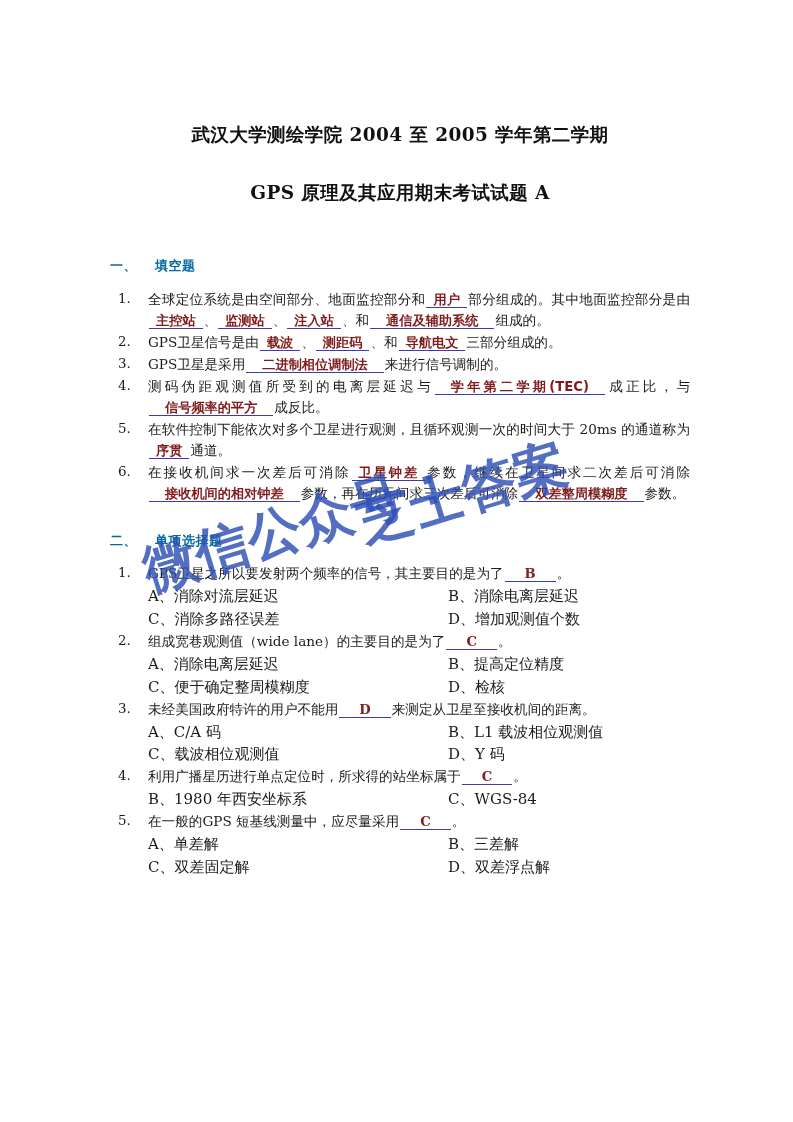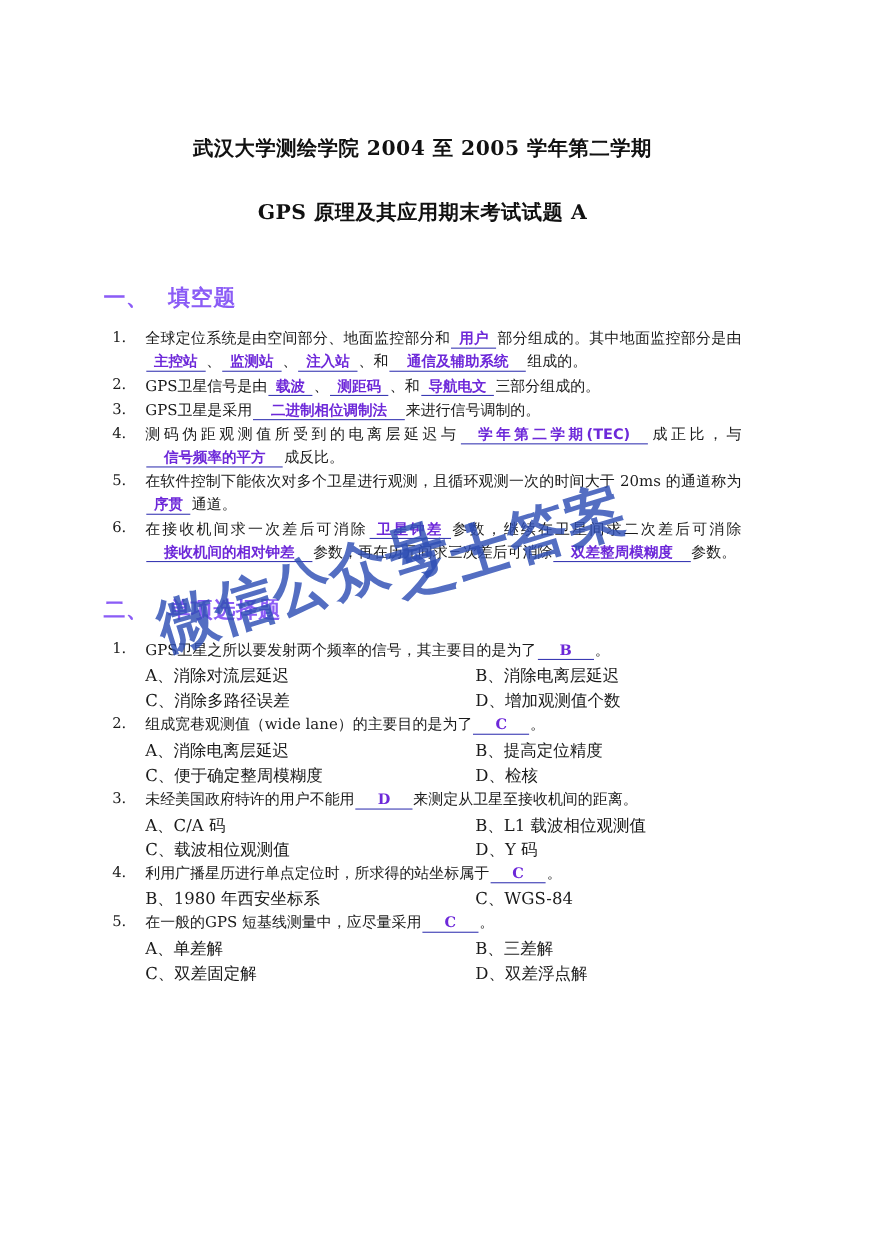--- a/index.html
+++ b/index.html
@@ -11,41 +11,41 @@
     position: relative;
     width: 793px;
     height: 1122px;
     background: #ffffff;
     overflow: hidden;
     font-family: "DejaVu Serif", "Liberation Serif", serif;
     color: #1a1a1a;
   }
   .content {
     position: absolute;
-    left: 94px;
+    left: 110px;
     top: 0;
     width: 580px;
   }
 
   
   .doc-title {
     text-align: center;
     font-weight: bold;
     font-size: 18.5px;
     letter-spacing: 0.4px;
     color: #111;
   }
   .title-1 { margin-top: 122px; }
   .title-2 { margin-top: 33px; }
 
   
   .section-heading {
     font-weight: bold;
-    font-size: 20px;
-    color: #8b5cf6;
+    font-size: 13px;
+    color: #0369a1;
     letter-spacing: 0.5px;
   }
   .section-heading .sec-num { margin-right: 18px; }
 
   
   .qlist { margin: 0; padding: 0; list-style: none; }
   .q {
     position: relative;
     padding-left: 38px;
     font-size: 13.6px;
@@ -58,21 +58,21 @@
     left: 8px;
     top: 0;
     width: 24px;
     text-align: left;
     font-size: 13.4px;
   }
   .q-body { display: block; }
 
   
   .ans {
-    color: #6d28d9;
+    color: #7f1d1d;
     font-weight: bold;
     border-bottom: 1.4px solid #3a3ab4;
     padding: 0 7px 0 7px;
     margin: 0 1px;
     white-space: nowrap;
     font-family: "DejaVu Sans", "Liberation Sans", sans-serif;
     font-size: 13.2px;
   }
   .ans.wide { padding: 0 16px; }
   .ans.choice {

